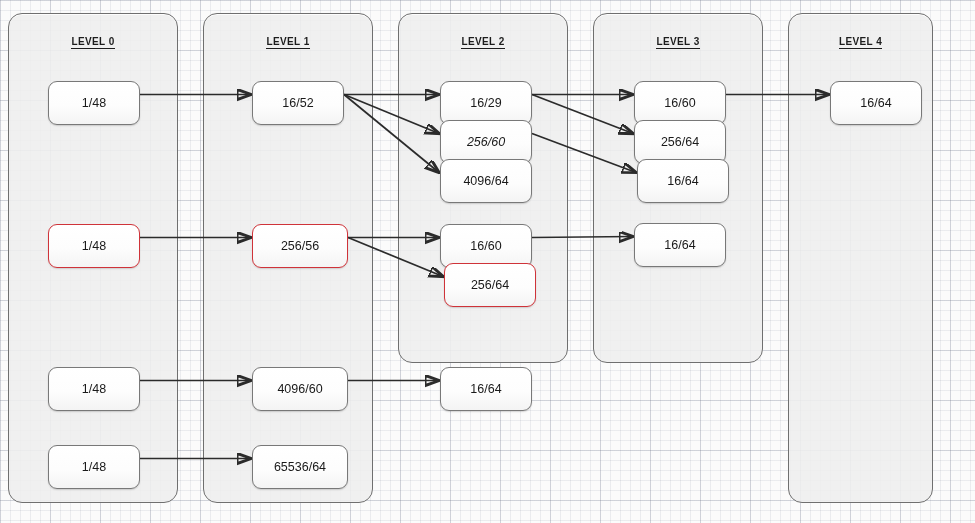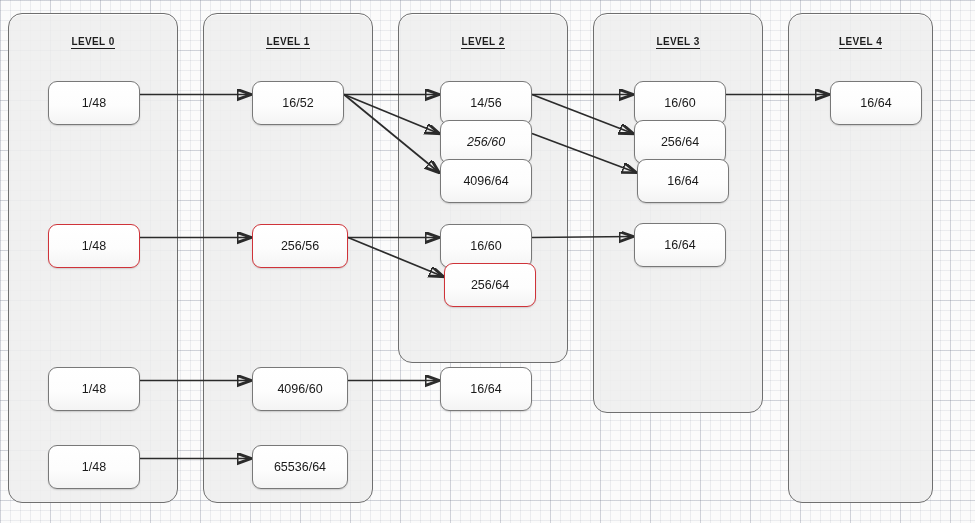--- a/index.html
+++ b/index.html
@@ -97,37 +97,37 @@
   <div id="lane-layer">
       <div class="lane" style="left: 8px; top: 13px; width: 170px; height: 490px;">
         <div class="lane-title"><span>LEVEL 0</span></div>
       </div>
       <div class="lane" style="left: 203px; top: 13px; width: 170px; height: 490px;">
         <div class="lane-title"><span>LEVEL 1</span></div>
       </div>
       <div class="lane" style="left: 398px; top: 13px; width: 170px; height: 350px;">
         <div class="lane-title"><span>LEVEL 2</span></div>
       </div>
-      <div class="lane" style="left: 593px; top: 13px; width: 170px; height: 400px;">
+      <div class="lane" style="left: 593px; top: 13px; width: 170px; height: 350px;">
         <div class="lane-title"><span>LEVEL 3</span></div>
       </div>
       <div class="lane" style="left: 788px; top: 13px; width: 145px; height: 490px;">
         <div class="lane-title"><span>LEVEL 4</span></div>
       </div>
     </div>
   <div id="node-layer">
       <div class="node" style="left: 48px; top: 81px; width: 92px;">1/48</div>
       <div class="node highlight" style="left: 48px; top: 224px; width: 92px;">1/48</div>
       <div class="node" style="left: 48px; top: 367px; width: 92px;">1/48</div>
       <div class="node" style="left: 48px; top: 445px; width: 92px;">1/48</div>
       <div class="node" style="left: 252px; top: 81px; width: 92px;">16/52</div>
       <div class="node highlight" style="left: 252px; top: 224px; width: 96px;">256/56</div>
       <div class="node" style="left: 252px; top: 367px; width: 96px;">4096/60</div>
       <div class="node" style="left: 252px; top: 445px; width: 96px;">65536/64</div>
-      <div class="node" style="left: 440px; top: 81px; width: 92px;">14/56</div>
+      <div class="node" style="left: 440px; top: 81px; width: 92px;">16/29</div>
       <div class="node" style="left: 440px; top: 120px; width: 92px; font-style: italic;">256/60</div>
       <div class="node" style="left: 440px; top: 159px; width: 92px;">4096/64</div>
       <div class="node" style="left: 440px; top: 224px; width: 92px;">16/60</div>
       <div class="node highlight" style="left: 444px; top: 263px; width: 92px;">256/64</div>
       <div class="node" style="left: 440px; top: 367px; width: 92px;">16/64</div>
       <div class="node" style="left: 634px; top: 81px; width: 92px;">16/60</div>
       <div class="node" style="left: 634px; top: 120px; width: 92px;">256/64</div>
       <div class="node" style="left: 637px; top: 159px; width: 92px;">16/64</div>
       <div class="node" style="left: 634px; top: 223px; width: 92px;">16/64</div>
       <div class="node" style="left: 830px; top: 81px; width: 92px;">16/64</div>

